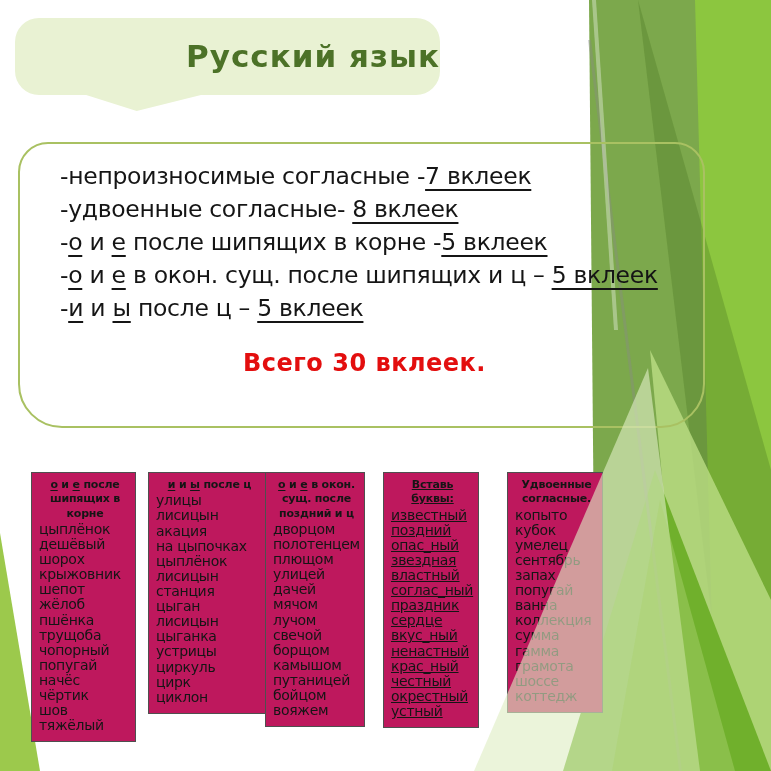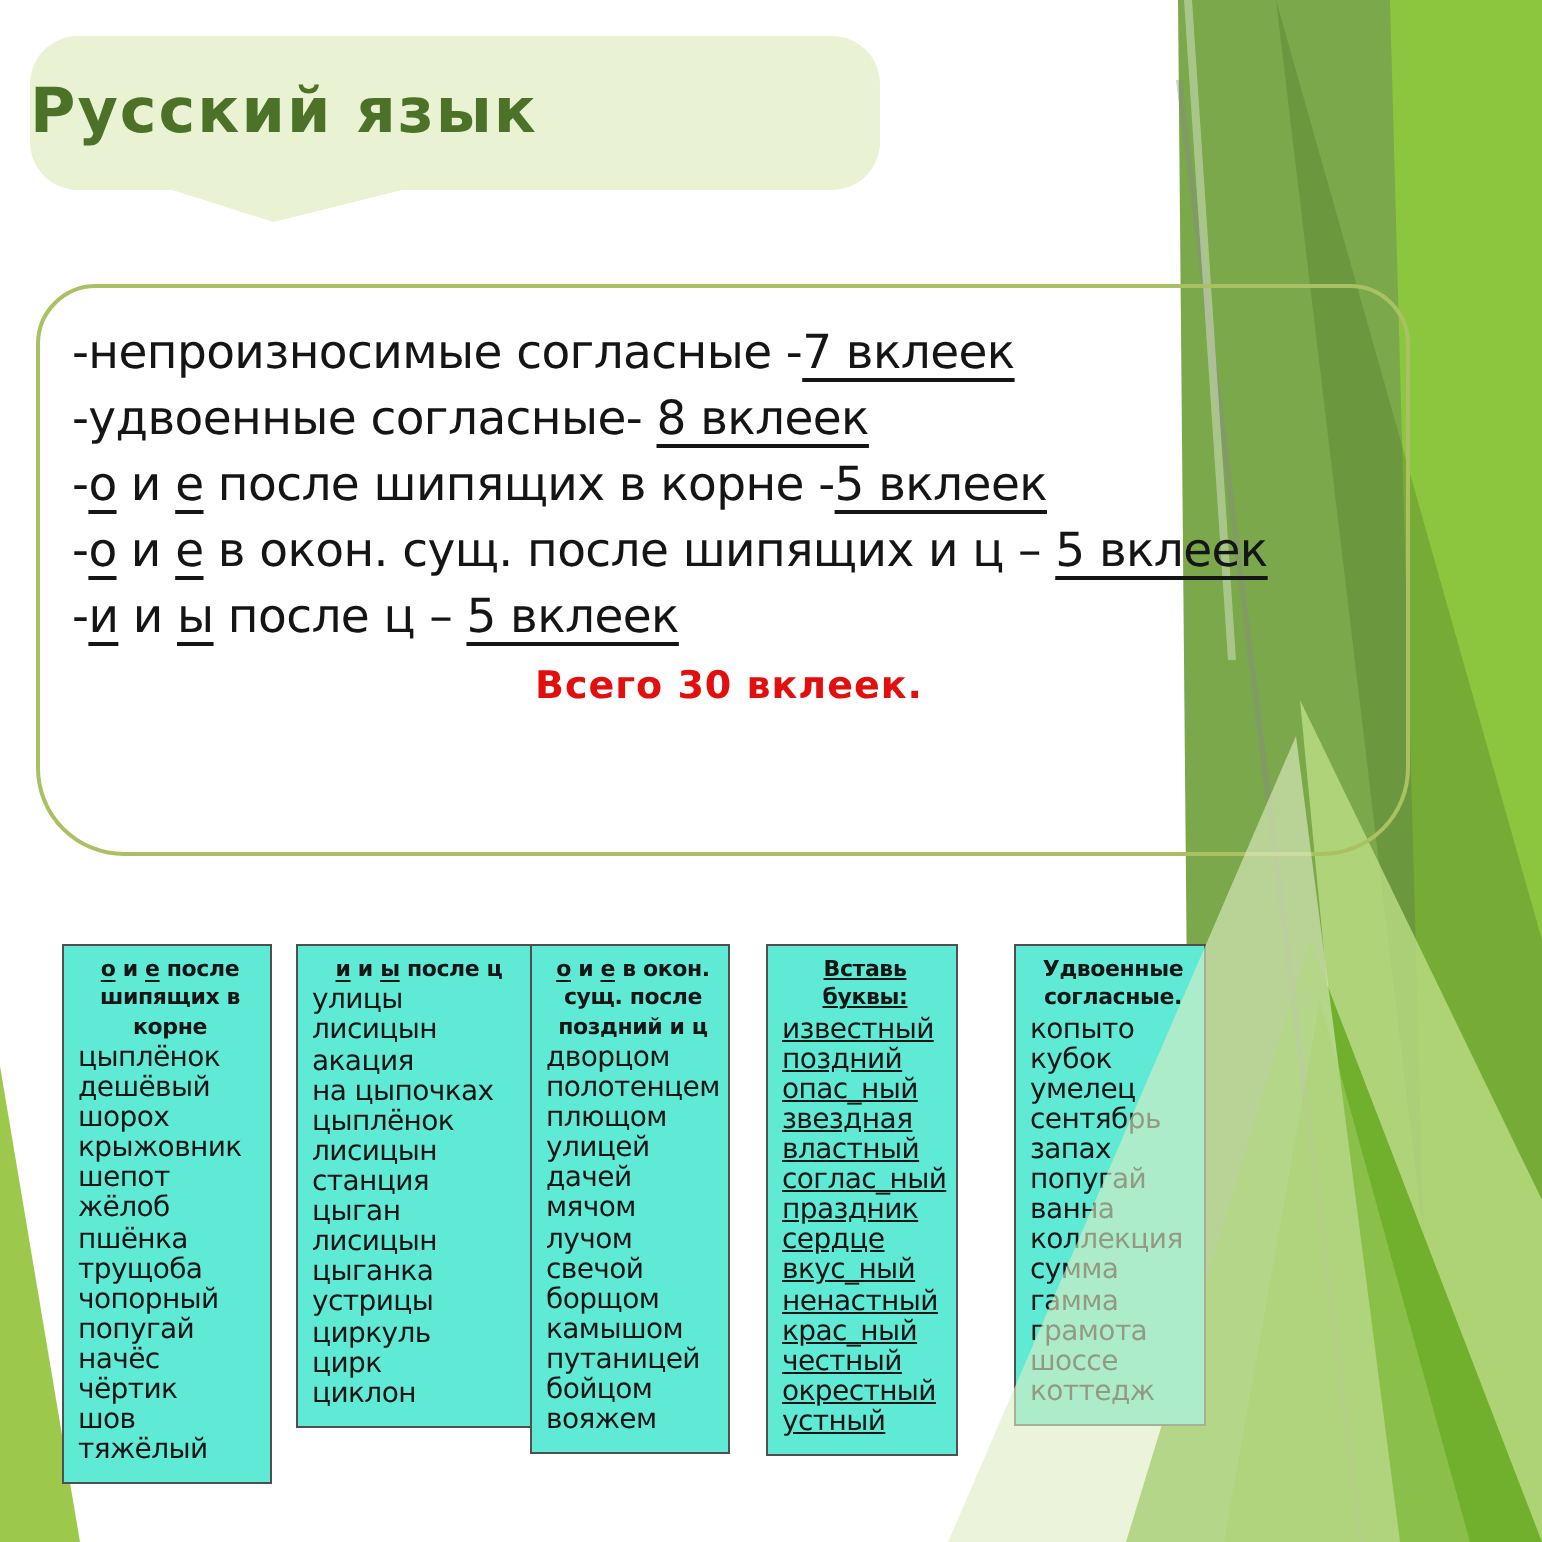--- a/index.html
+++ b/index.html
@@ -14,42 +14,42 @@
   
   .banner{
     position:absolute;left:15px;top:18px;width:425px;height:77px;
     background:#e9f2d3;border-radius:24px;z-index:1;
   }
   .banner-tail{
     position:absolute;left:68px;top:76px;width:122px;height:17px;
     background:#e9f2d3;clip-path:polygon(0 0,100% 0,44% 100%);
   }
   .banner-title{
-    width:100%;height:77px;line-height:77px;text-align:left;
+    width:100%;height:77px;line-height:77px;text-align:right;
     font-size:31px;font-weight:bold;color:#4c7227;letter-spacing:1px;
   }
 
   
   .summary-block{
     position:absolute;left:18px;top:142px;width:687px;height:286px;
     border:2px solid #a9c162;border-radius:30px 30px 44px 44px;
     z-index:1;box-sizing:border-box;padding:16px 10px 0 16px;
   }
   .summary-line{
-    font-size:23.5px;line-height:33px;white-space:nowrap;letter-spacing:-0.3px;
+    font-size:23.5px;line-height:33px;white-space:nowrap;letter-spacing:-0.3px;margin-left:24px;
   }
   .u{text-decoration:underline;text-decoration-thickness:2px;text-underline-offset:5px;}
   .total-line{
-    margin-top:7px;text-align:center;font-size:19px;font-weight:bold;color:#e30e0e;
+    margin-top:24px;text-align:center;font-size:24px;font-weight:bold;color:#e30e0e;
     letter-spacing:0.5px;
   }
 
   
   .wbox{
-    position:absolute;top:472px;background:#5eead4;border:1.5px solid #4f4f4f;
+    position:absolute;top:472px;background:#be185d;border:1.5px solid #4f4f4f;
     box-sizing:border-box;padding:5px 4px 8px 7px;z-index:1;
   }
   .b1{left:31px;width:105px;}
   .b2{left:148px;width:120px;}
   .b3{left:265px;width:100px;}
   .b4{left:383px;width:96px;text-decoration:underline;}
   .b5{left:507px;width:96px;}
   .wbox-header{
     font-size:11px;font-weight:bold;text-align:center;line-height:1.3;
     letter-spacing:-0.2px;margin-bottom:1px;

